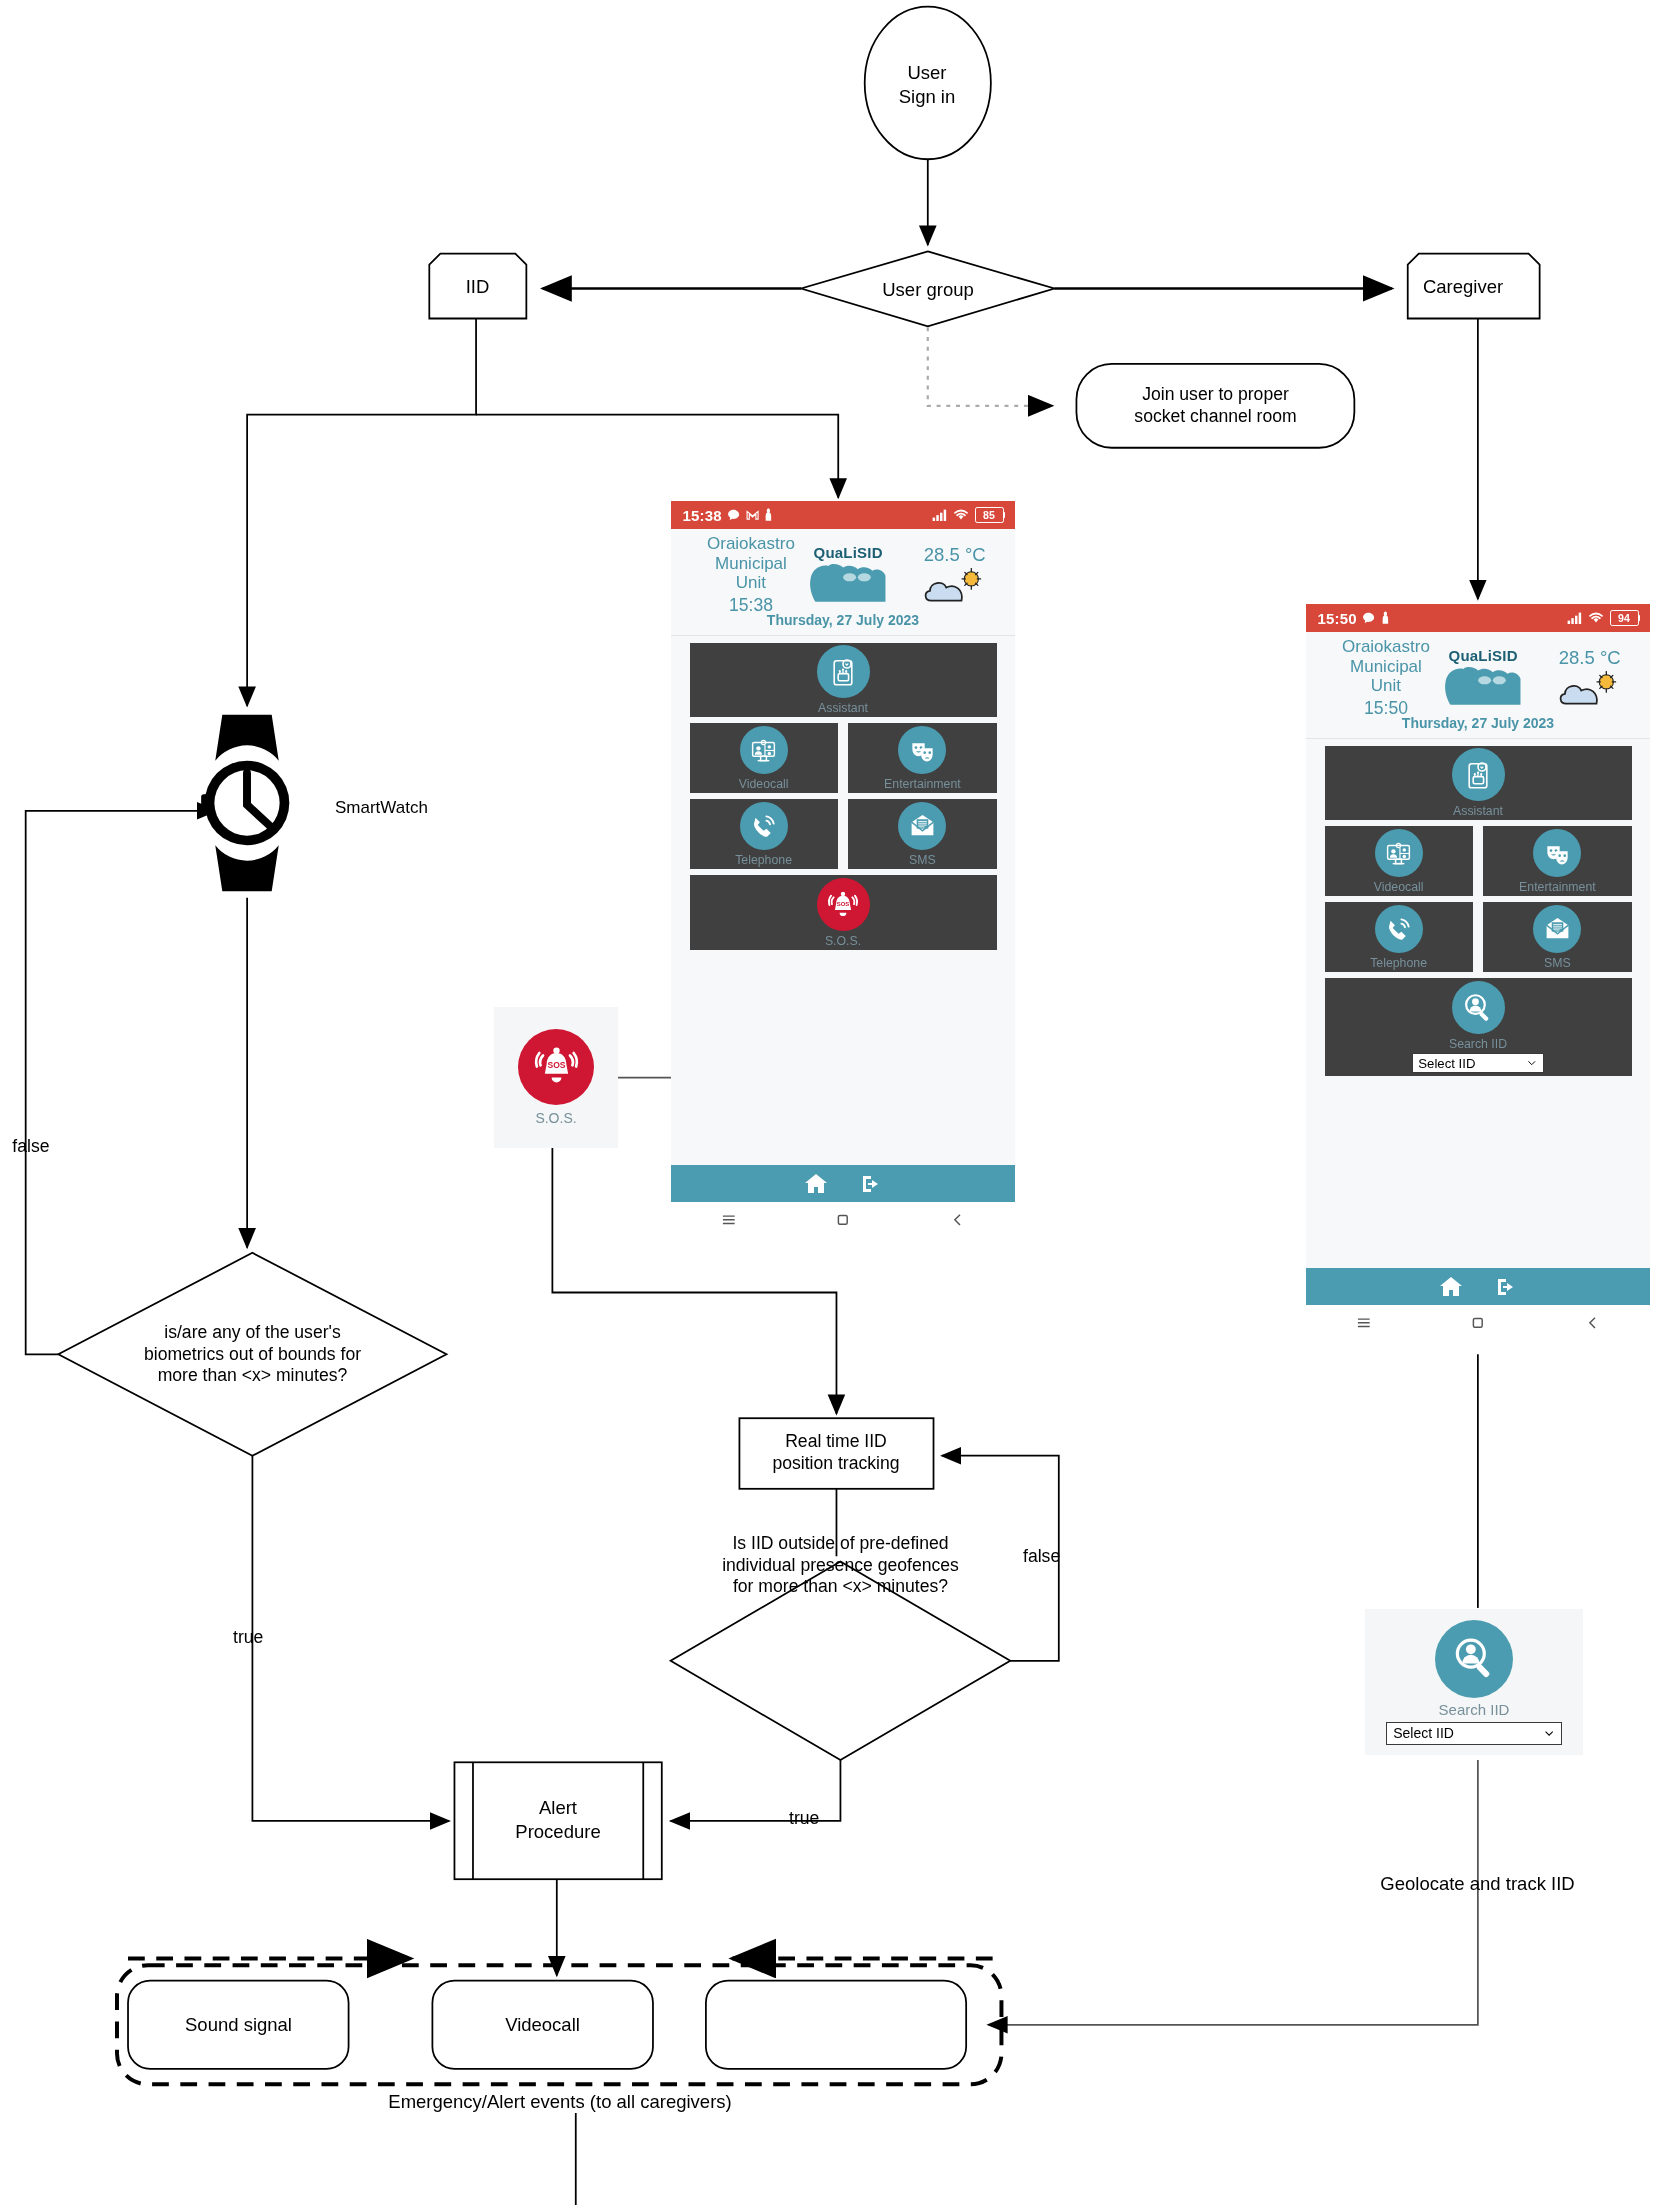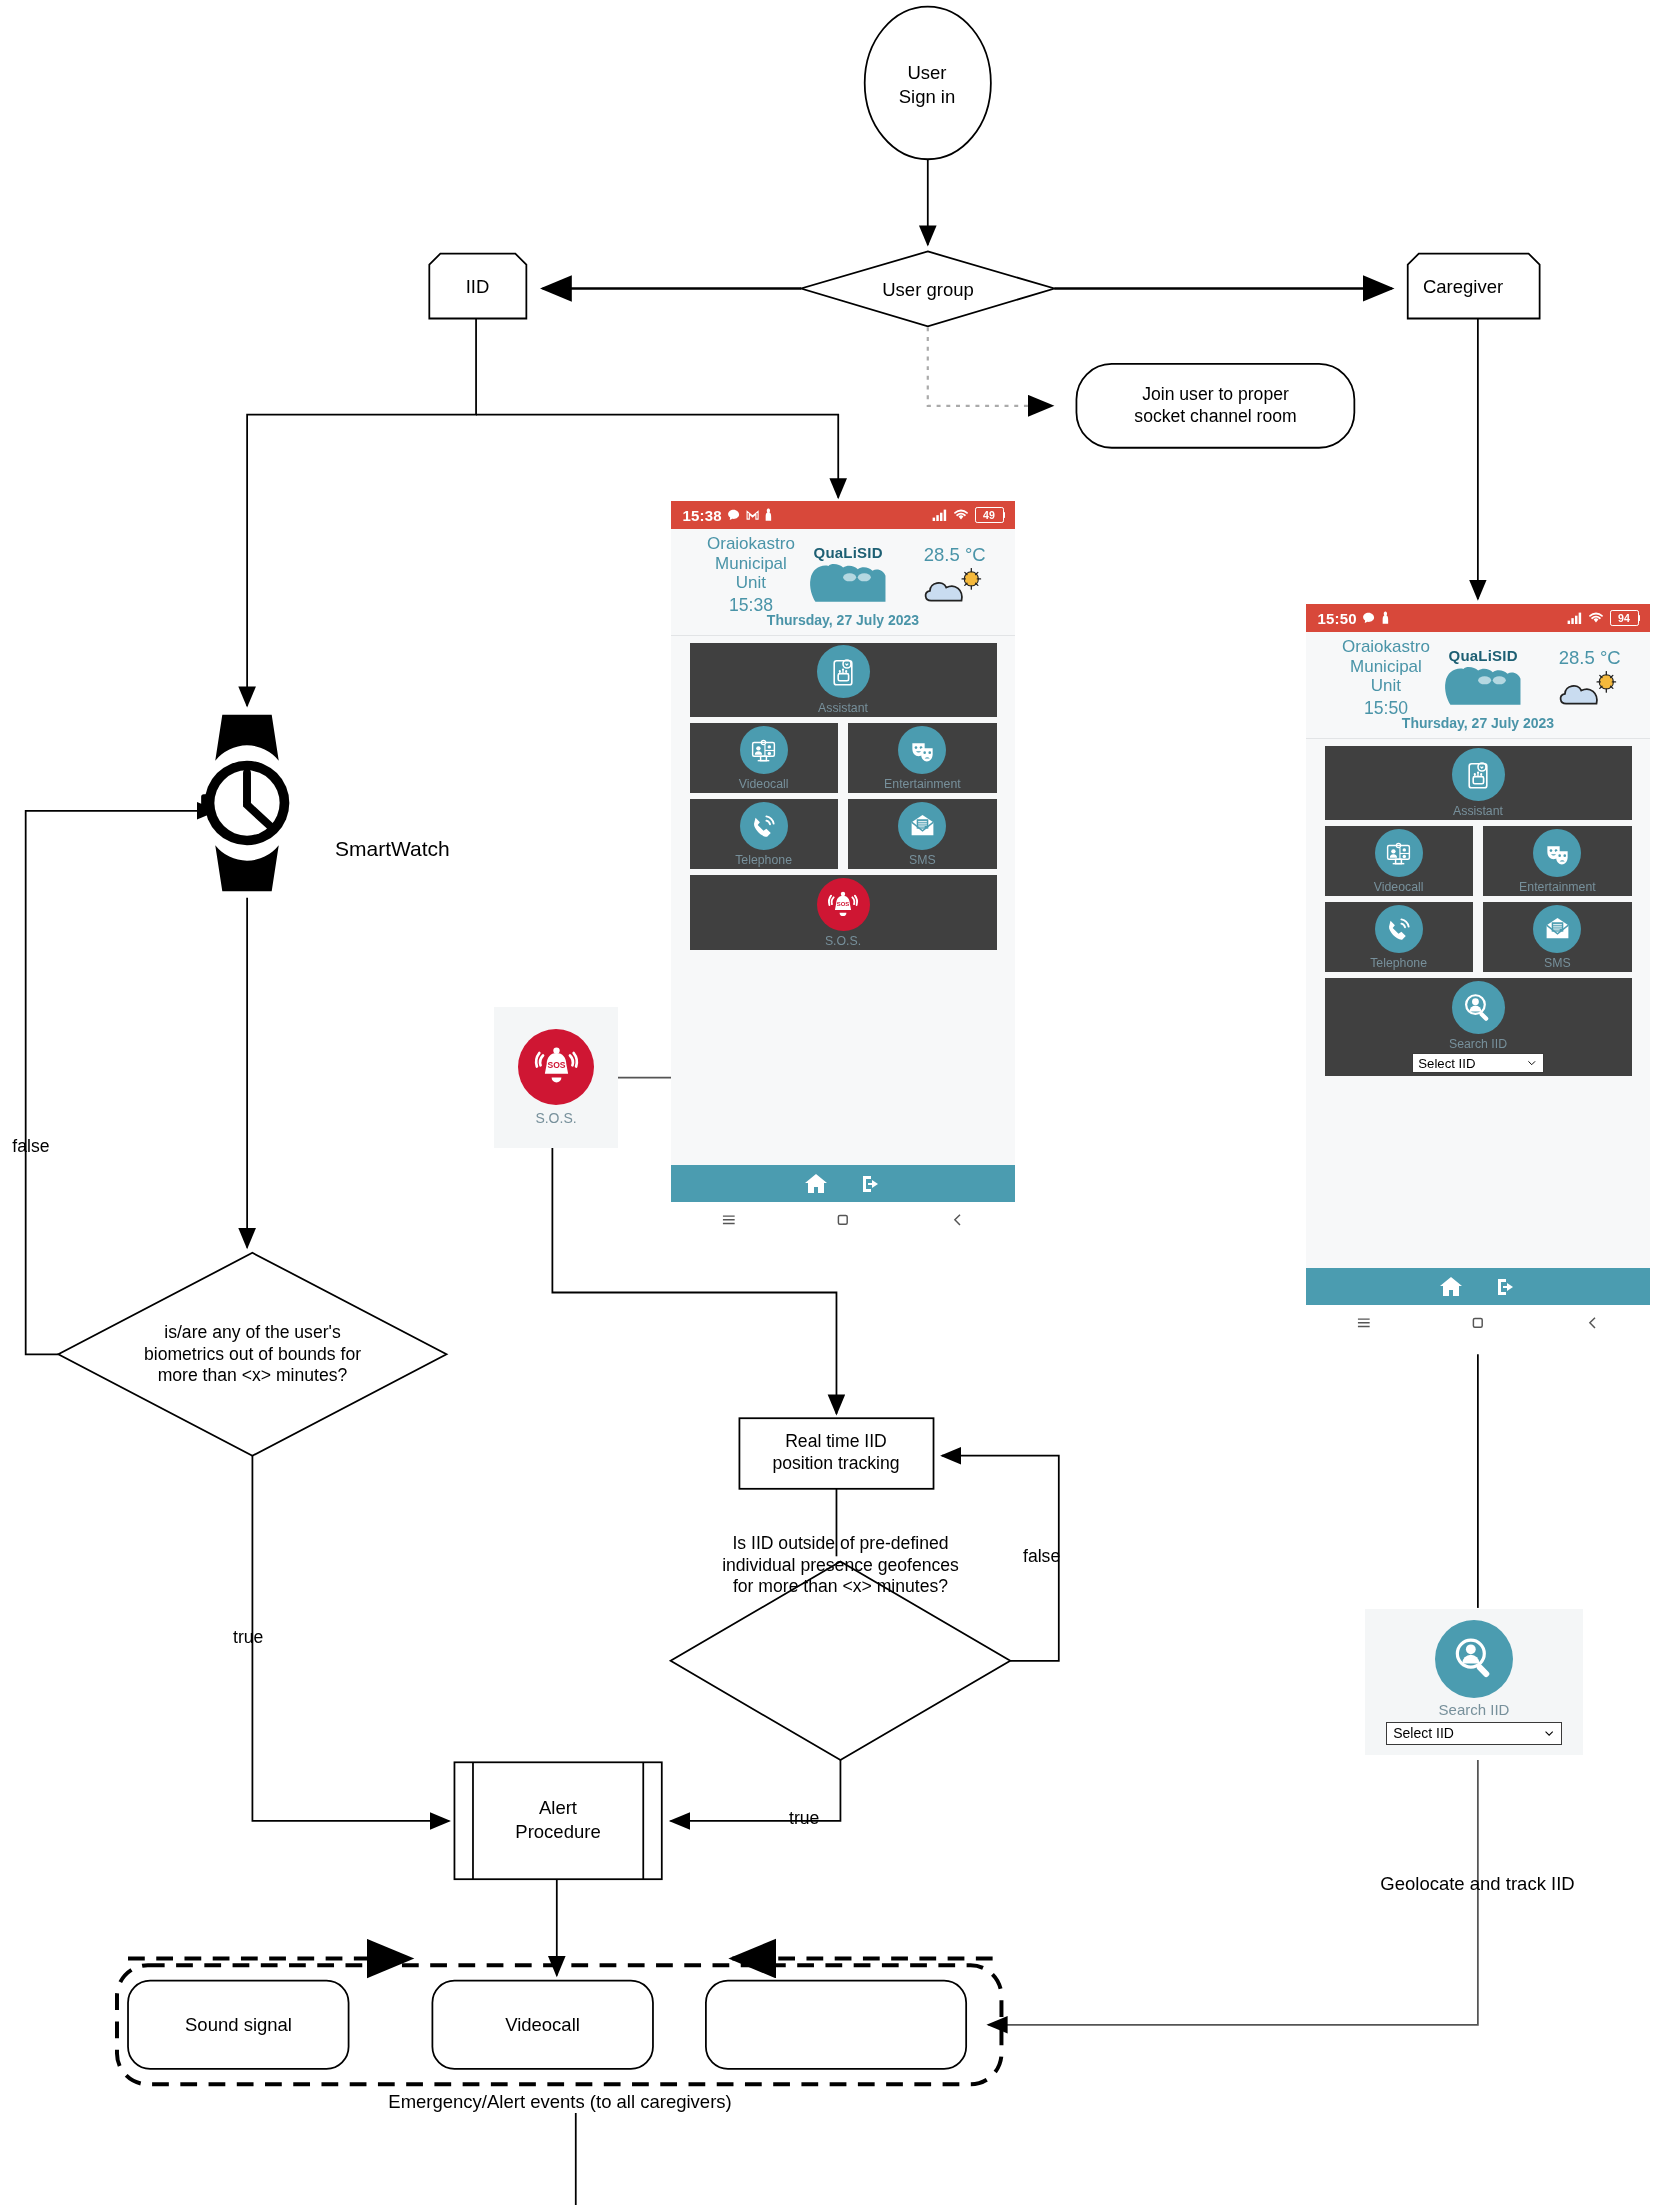--- a/index.html
+++ b/index.html
@@ -158,21 +158,21 @@
 
   <div class="node-text" style="left:834px;top:276px;width:188px;height:26.5px;font-size:18.5px;">User group</div>
 
   <div class="node-text" style="left:429px;top:273px;width:97px;height:26.5px;font-size:18.5px;">IID</div>
 
   <div class="node-text" style="left:1407px;top:273px;width:112px;height:26.5px;font-size:18.5px;">Caregiver</div>
 
   <div class="node-text" style="left:1081px;top:378px;width:269px;height:55px;font-size:17.6px;">Join user to proper
 socket channel room</div>
 
-  <div class="node-text" style="left:335px;top:794px;width:146px;height:26.5px;font-size:21px;justify-content:flex-start;margin-top:42px;">SmartWatch</div>
+  <div class="node-text" style="left:335px;top:794px;width:146px;height:26.5px;font-size:17px;justify-content:flex-start;">SmartWatch</div>
 
   <div class="node-text" style="left:85px;top:1306px;width:335px;height:97px;font-size:17.6px;">is/are any of the user's
 biometrics out of bounds for
 more than &lt;x&gt; minutes?</div>
 
   <div class="node-text" style="left:739px;top:1422px;width:194px;height:62px;font-size:17.6px;">Real time IID
 position tracking</div>
 
   <div class="node-text" style="left:686px;top:1517px;width:309px;height:97px;font-size:17.6px;">Is IID outside of pre-defined
 individual presence geofences
@@ -227,21 +227,21 @@
             <rect x="7" y="10" width="4" height="10" fill="#fff"></rect>
           <rect x="13" y="6" width="4" height="14" fill="#fff"></rect>
             <rect x="19" y="1" width="4" height="19" fill="#fff"></rect>
         </svg>
         <svg width="16" height="13.2" viewBox="0 0 26 22">
           <path d="M13 19l4-5a6 6 0 0 0-8 0z" fill="#fff"></path>
           <path d="M3 8a15 15 0 0 1 20 0" stroke="#fff" stroke-width="3" fill="none" stroke-linecap="round"></path>
           <path d="M6.5 12a10 10 0 0 1 13 0" stroke="#fff" stroke-width="3" fill="none" stroke-linecap="round"></path>
         </svg>
         <span class="batt" style="width:27px;height:14px;font-size:10.6px;">
-            <span>49</span>
+            <span>85</span>
           </span>
       </div>
     </div>
 
     <div class="apphead" style="padding:5.3px 7px 1.8px 7px;height:79px;">
       <div class="muni">
         <div style="font-size:17px;">Oraiokastro
 Municipal
 Unit</div>
         <div style="font-size:17.6px;margin-top:1.8px;">15:38</div>

